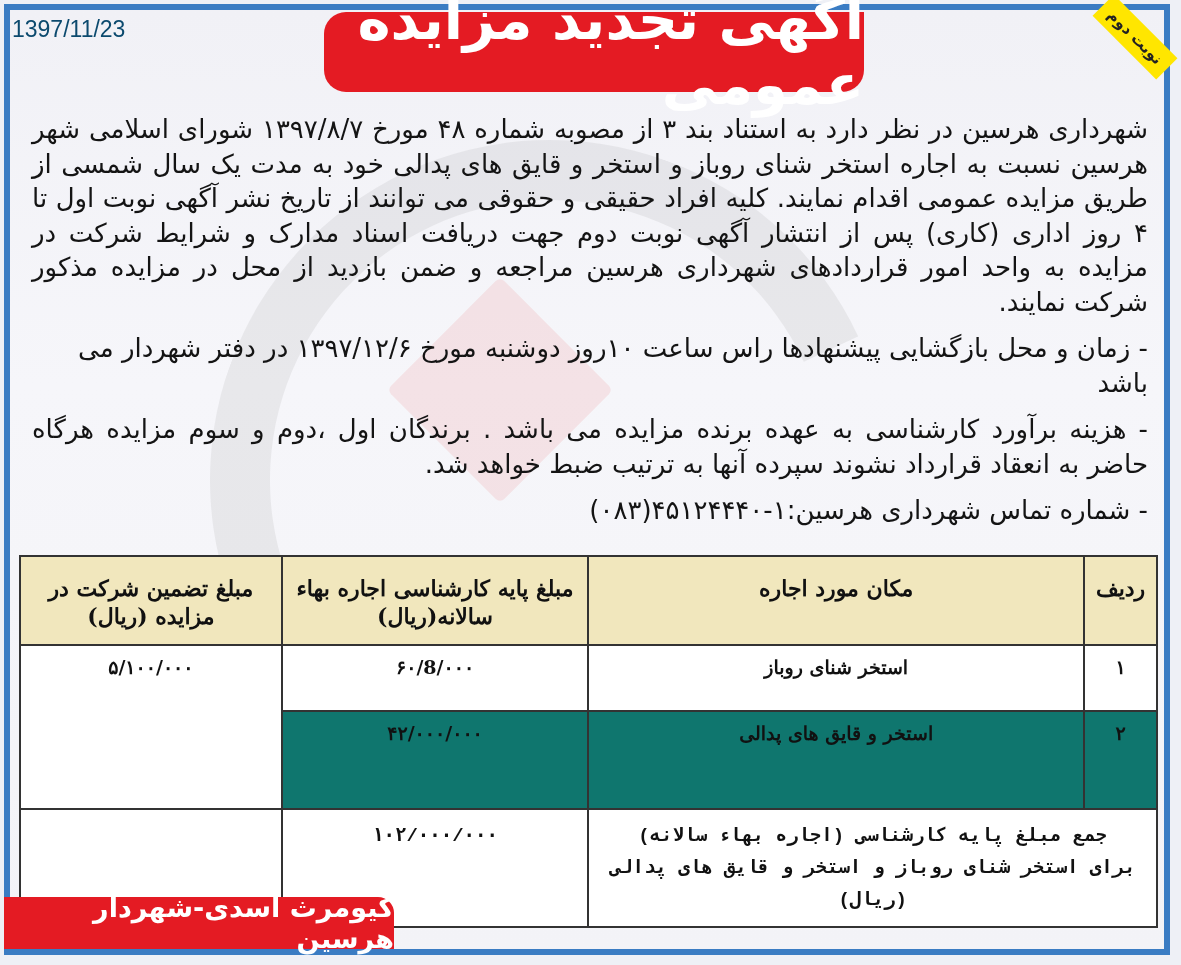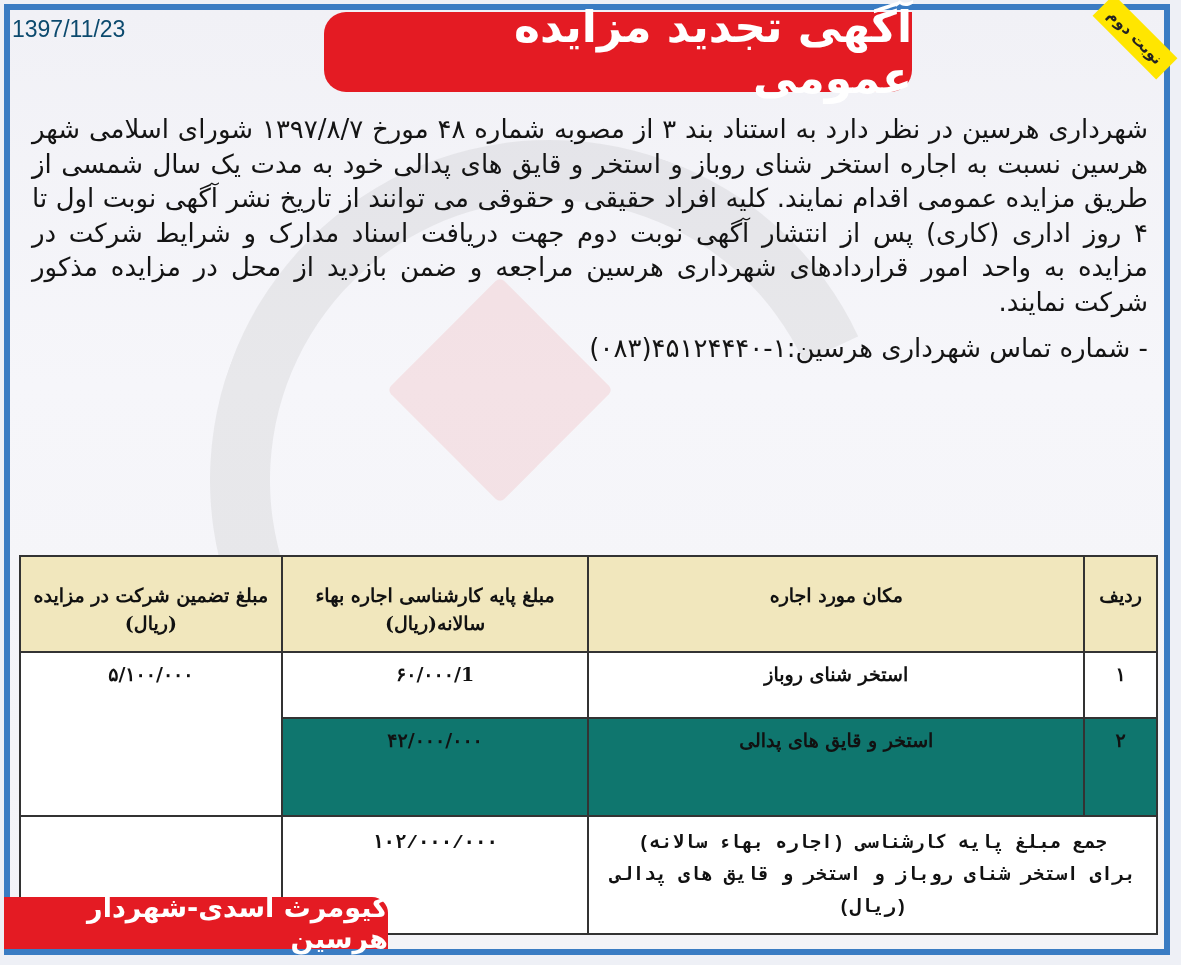--- a/index.html
+++ b/index.html
@@ -20,24 +20,23 @@
   }
   .wm1 { left:200px; top:130px; width:560px; height:560px; border-color:rgba(150,150,150,0.14) transparent rgba(150,150,150,0.14) rgba(150,150,150,0.14); transform:rotate(20deg);}
   .wm2 { left:410px; top:300px; width:160px; height:160px; border:0; background:rgba(240,140,140,0.18); border-radius:6px; transform:rotate(45deg);}
   .date-stamp {
     position:absolute; left:12px; top:16px;
     color:#0c4a6e; font-family:"Liberation Sans", sans-serif; font-size:23px;
   }
   .title-banner {
     position:absolute; left:324px; top:12px; width:540px; height:80px;
     background:#e41b23; border-radius:22px 0 22px 22px;
-    color:#fff; font-weight:bold; font-size:44px;
+    color:#fff; font-weight:bold; font-size:56px;
     display:flex; align-items:center; justify-content:center;
     direction:rtl;
-    padding-left:48px;
   }
   .badge {
     position:absolute; left:1090px; top:22px; width:90px; height:30px;
     background:#ffe600; color:#222; font-weight:bold; font-size:15px;
     transform:rotate(45deg); transform-origin:center;
     display:flex; align-items:center; justify-content:center; direction:rtl;
   }
   .body-text {
     position:absolute; left:20px; top:100px; width:1140px;
     direction:rtl; text-align:justify; text-align-last:right;
@@ -47,34 +46,34 @@
   .body-text .bullet { text-align:right; }
   table.lease {
     position:absolute; left:19px; top:555px; width:1139px;
     border-collapse:collapse; direction:rtl;
     font-family:"DejaVu Serif", serif; font-size:19px; color:#111;
   }
   table.lease th, table.lease td {
     border:2px solid #333; text-align:center; vertical-align:top;
     padding:10px 8px; font-weight:bold;
   }
-  table.lease thead th { background:#f1e7bd; height:60px; font-size:19px; line-height:28px; padding-top:24px;}
+  table.lease thead th { background:#f1e7bd; height:60px; font-size:22px; line-height:28px; padding-top:17px;}
   table.lease .r1 td { background:#fff; height:44px; }
   table.lease .r2 td { background:#0f766e; height:76px; }
   table.lease .r3 td { background:#fff; height:66px; line-height:32px;font-family:Liberation Mono, monospace; }
   table.lease td.guarantee { background:#fff !important; }
   .col-idx { width:55px; }
   .col-place { width:484px; }
   .col-base { width:291px; }
   .col-guar { width:246px; }
   .signature {
     position:absolute; left:4px; top:897px; width:384px; height:52px;
     background:#e41b23; border-radius:0 16px 0 0;
     color:#fff; font-weight:bold; font-size:27px;
-    display:flex; align-items:center; justify-content:center; direction:rtl;
+    display:flex; align-items:center; justify-content:center; direction:rtl;padding-left:6px;
   }
 </style>
 </head>
 <body>
 
 <div class="frame">
   <div class="wm wm1"></div>
   <div class="wm wm2"></div>
 </div>
 
@@ -83,37 +82,39 @@
 <div class="title-banner">
   <span>آگهی تجدید مزایده عمومی</span>
 </div>
 
 <div class="badge">
   <span>نوبت دوم</span>
 </div>
 
 <div class="body-text">
   <p>شهرداری هرسین در نظر دارد به استناد بند ۳ از مصوبه شماره ۴۸ مورخ ۱۳۹۷/۸/۷ شورای اسلامی شهر هرسین نسبت به اجاره استخر شنای روباز و استخر و قایق های پدالی خود به مدت یک سال شمسی از طریق مزایده عمومی اقدام نمایند. کلیه افراد حقیقی و حقوقی می توانند از تاریخ نشر آگهی نوبت اول تا ۴ روز اداری (کاری) پس از انتشار آگهی نوبت دوم جهت دریافت اسناد مدارک و شرایط شرکت در مزایده به واحد امور قراردادهای شهرداری هرسین مراجعه و ضمن بازدید از محل در مزایده مذکور شرکت نمایند.</p>
+  <p class="bullet">- زمان و محل بازگشایی پیشنهادها راس ساعت ۱۰روز دوشنبه مورخ ۱۳۹۷/۱۲/۶ در دفتر شهردار می باشد</p>
+  <p style="text-align:justify;text-align-last:right;">- هزینه برآورد کارشناسی به عهده برنده مزایده می باشد . برندگان اول ،دوم و سوم مزایده هرگاه حاضر به انعقاد قرارداد نشوند سپرده آنها به ترتیب ضبط خواهد شد.</p>
   <p class="bullet">- شماره تماس شهرداری هرسین:۱-۴۵۱۲۴۴۴۰(۰۸۳)</p>
 </div>
 
 <table class="lease">
   <thead>
     <tr>
       <th class="col-idx">ردیف</th>
       <th class="col-place">مکان مورد اجاره</th>
       <th class="col-base">مبلغ پایه کارشناسی اجاره بهاء سالانه(ریال)</th>
       <th class="col-guar">مبلغ تضمین شرکت در مزایده (ریال)</th>
     </tr>
   </thead>
   <tbody>
     <tr class="r1">
       <td>۱</td>
       <td>استخر شنای روباز</td>
-      <td>۶۰/۰۰۰/1</td>
+      <td>۶۰/8/۰۰۰</td>
       <td class="guarantee" rowspan="2">۵/۱۰۰/۰۰۰</td>
     </tr>
     <tr class="r2">
       <td>۲</td>
       <td>استخر و قایق های پدالی</td>
       <td>۴۲/۰۰۰/۰۰۰</td>
     </tr>
     <tr class="r3">
       <td colspan="2">
         <div>جمع مبلغ پایه کارشناسی (اجاره بهاء سالانه)</div>

